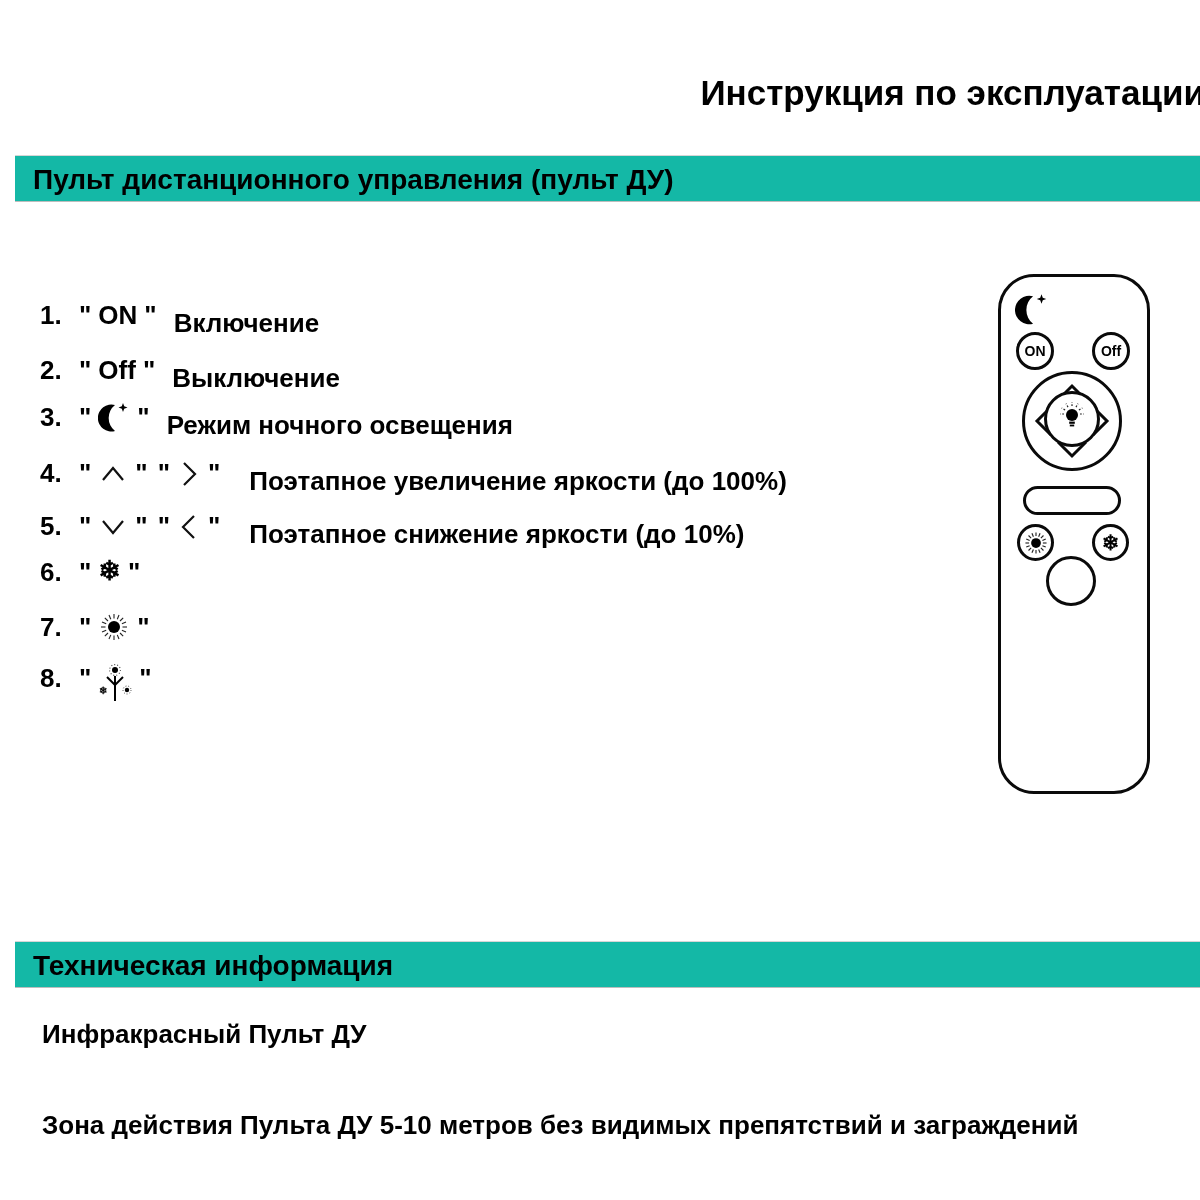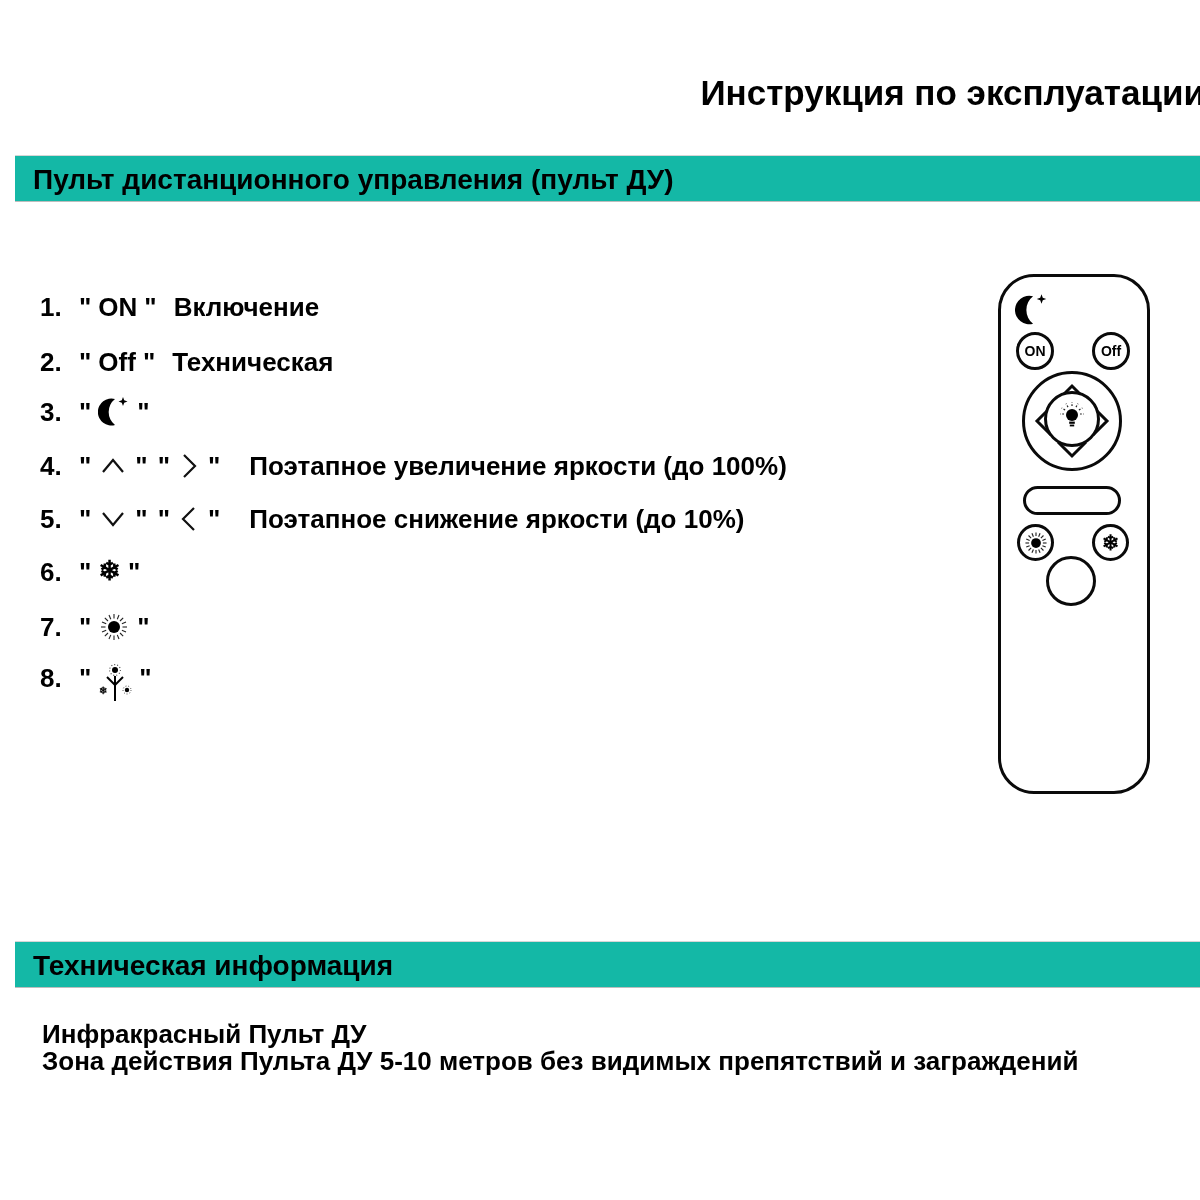--- a/index.html
+++ b/index.html
@@ -10,21 +10,21 @@
   .bar{position:absolute;left:15px;width:1185px;height:47px;background:#14b8a6;
        font-size:28px;font-weight:bold;line-height:47px;box-sizing:border-box;padding-left:18px;
        border-top:1px solid #d6d6d6;border-bottom:1px solid #bdbdbd;}
   .bar1{top:155px;}
   .bar2{top:941px;}
   .row{position:absolute;left:40px;display:flex;align-items:center;
        font-size:26px;font-weight:bold;white-space:nowrap;}
   .num{display:inline-block;min-width:34px;}
   .q{margin:0 5px;}
   .tok{margin:0 2px;}
-  .lbl{margin-left:12px;}
+  .lbl{margin-left:12px;margin-top:16px;}
   .lbl-far{margin-left:24px;}
   .icn{display:inline-flex;align-items:center;justify-content:center;vertical-align:middle;margin:0 2px;}
   .two-line{display:flex;align-items:flex-start;}
   .two-line .lines{line-height:33px;}
   .snow{font-size:27px;line-height:1;transform:translateY(-1px);}
   
   .remote{position:absolute;left:998px;top:274px;width:146px;height:514px;
           border:3px solid #0a0a0a;border-radius:36px;box-sizing:content-box;background:#fff;}
   .rc{position:absolute;box-sizing:border-box;border:3px solid #0a0a0a;border-radius:50%;
       display:flex;align-items:center;justify-content:center;background:#fff;}
@@ -60,33 +60,34 @@
     <span class="tok">ON</span>
     <span class="q">"</span>
     <span class="lbl">Включение</span>
   </div>
 
   <div class="row" style="top:347px">
     <span class="num">2.</span>
     <span class="q">"</span>
     <span class="tok">Off</span>
     <span class="q">"</span>
-    <span class="lbl">Техническая</span>
+    <span class="lbl">Выключение</span>
   </div>
 
   <div class="row" style="top:394px">
     <span class="num">3.</span>
     <span class="q">"</span>
     <span class="icn">
       <svg width="32" height="36" viewBox="0 0 32 36">
         <path d="M17 5 A 13.5 13.5 0 1 0 17 31 A 16.5 16.5 0 0 1 17 5 Z" fill="#000"></path>
         <path d="M25 3 L26.2 6.3 L29.5 7.5 L26.2 8.7 L25 12 L23.8 8.7 L20.5 7.5 L23.8 6.3 Z" fill="#000"></path>
       </svg>
     </span>
     <span class="q">"</span>
+    <span class="lbl">Режим ночного освещения</span>
   </div>
 
   <div class="row" style="top:450px">
     <span class="num">4.</span>
     <span class="q">"</span>
     <span class="icn">
       <svg width="30" height="28" viewBox="0 0 30 28">
           <polyline points="5,20 15,8 25,20" fill="none" stroke="#111" stroke-width="2.2"></polyline>
         </svg>
     </span>
@@ -252,15 +253,15 @@
     </div>
 
     <div class="rc rc-round"></div>
   </div>
 
   <div class="bar bar2">
     <span>Техническая информация</span>
   </div>
 
   <div class="tech-line" style="top:1019px">Инфракрасный Пульт ДУ</div>
-  <div class="tech-line" style="top:1046px">Зона действия Пульта ДУ 5-10 метров без видимых препятствий и заграждений</div>
+  <div class="tech-line" style="top:1110px">Зона действия Пульта ДУ 5-10 метров без видимых препятствий и заграждений</div>
 
 </div>
 
 </body></html>

